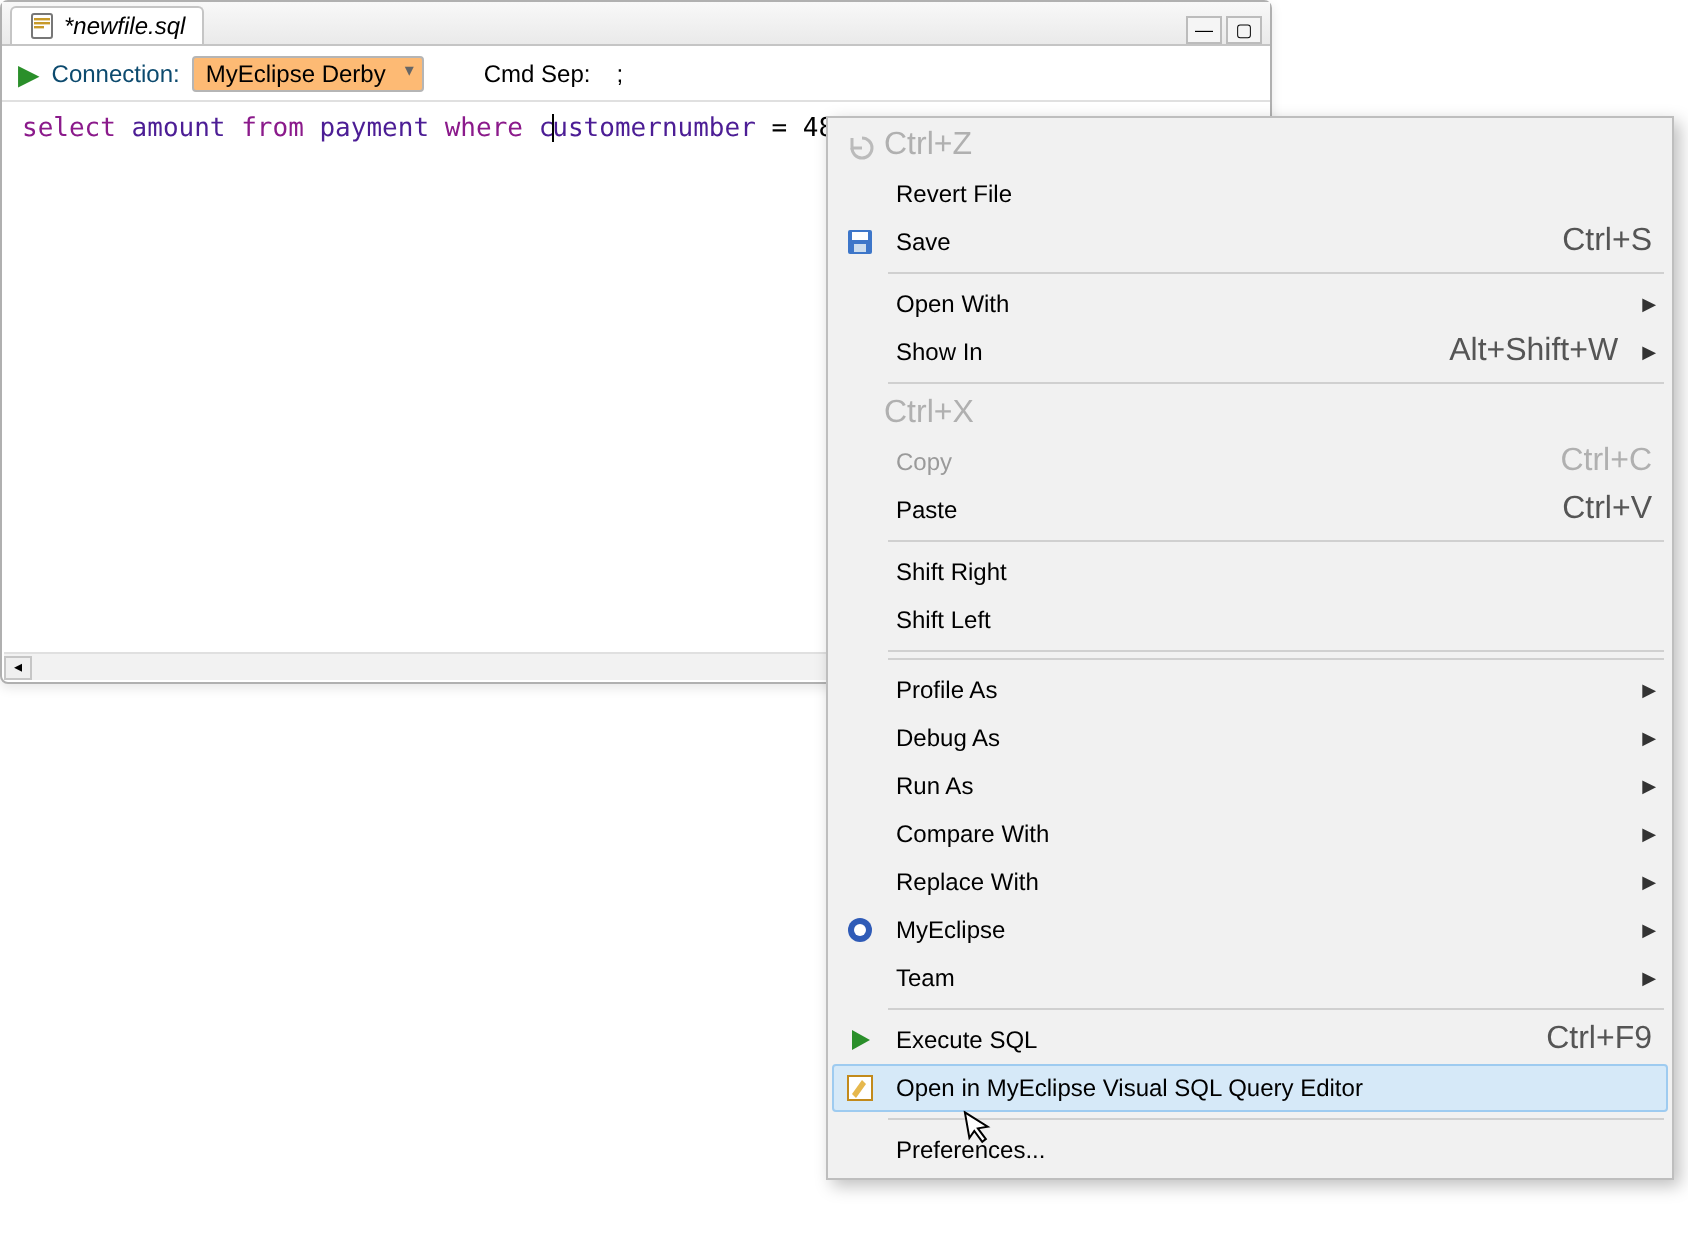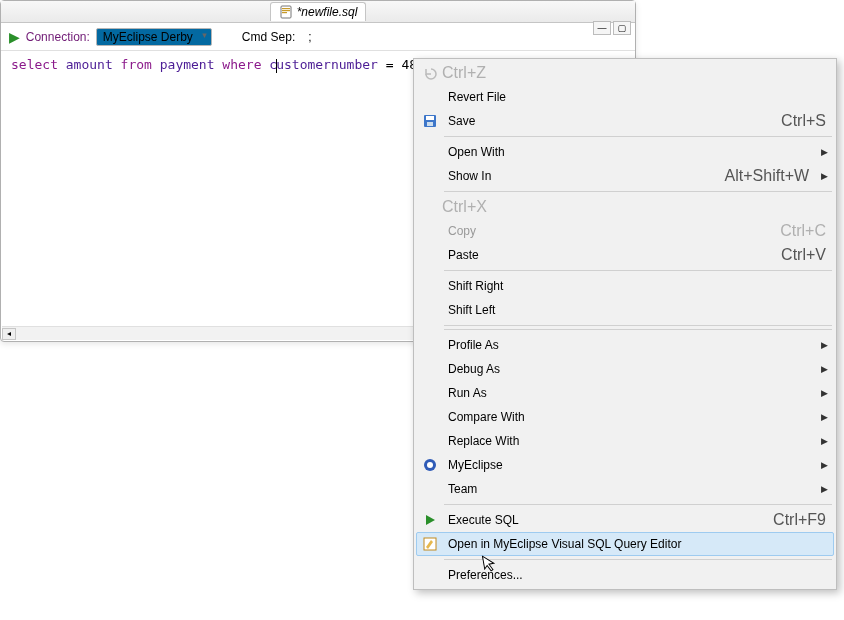--- a/index.html
+++ b/index.html
@@ -1,29 +1,29 @@
 <!DOCTYPE html>
 <html><head>
 <meta charset="utf-8">
 <style>
 * { margin: 0; padding: 0; box-sizing: border-box; }
 body { font-family: "Segoe UI", Tahoma, sans-serif; font-size: 12px; background: #fff; width: 844px; height: 620px; position: relative; overflow: hidden; }
 
 .editor-window { position: absolute; left: 0; top: 0; width: 636px; height: 342px; border: 1px solid #b0b0b0; background: #fff; border-radius: 4px; box-shadow: 0 2px 6px rgba(0,0,0,0.1); }
 
-.tab-bar { height: 22px; background: linear-gradient(#f8f8f8,#eaeaea); border-bottom: 1px solid #c5c5c5; display: flex; align-items: center; padding: 0 4px; flex-direction: column; }
+.tab-bar { height: 22px; background: linear-gradient(#f8f8f8,#eaeaea); border-bottom: 1px solid #c5c5c5; display: flex; align-items: flex-end; padding: 0 4px; }
 .tab { display: flex; align-items: center; gap: 4px; font-style: italic; padding: 2px 8px; background: #fff; border: 1px solid #c5c5c5; border-bottom: none; border-radius: 3px 3px 0 0; margin-top: 1px; }
 .tab-icon { width: 14px; height: 14px; display: inline-flex; }
 .win-controls { margin-left: auto; display: flex; gap: 2px; }
 .win-btn { width: 18px; height: 14px; border: 1px solid #bcbcbc; background: #f5f5f5; display: flex; align-items: center; justify-content: center; font-size: 9px; cursor: default; }
 
 .toolbar { height: 28px; display: flex; align-items: center; gap: 6px; padding: 0 8px; border-bottom: 1px solid #e0e0e0; }
 .run-icon { color: #2a8f2a; font-size: 14px; }
-.conn-label { color: #701a75; }
-.conn-select { border: 1px solid #b5b5b5; background: #0369a1; padding: 1px 18px 1px 6px; position: relative; border-radius: 2px; }
+.conn-label { color: #0c4a6e; }
+.conn-select { border: 1px solid #b5b5b5; background: #fdba74; padding: 1px 18px 1px 6px; position: relative; border-radius: 2px; }
 .conn-select::after { content: "▾"; position: absolute; right: 4px; top: 1px; font-size: 9px; color: #666; }
 .cmdsep-val { border: 1px solid transparent; padding: 1px 6px; min-width: 20px; display: inline-block; }
 
 .code-area { position: relative; padding: 6px 10px; font-family: Consolas, monospace; font-size: 13px; height: calc(100% - 66px); overflow: hidden; }
 .code-line { white-space: pre; }
 .kw { color: #8b1a8b; }
 .ident { color: #4c1d95; text-align: right; }
 .op { color: #000; }
 .num { color: #000; }
 .cursor { display:inline-block; width:1px; height:14px; background:#000; vertical-align:middle; margin:0 -1px; }

